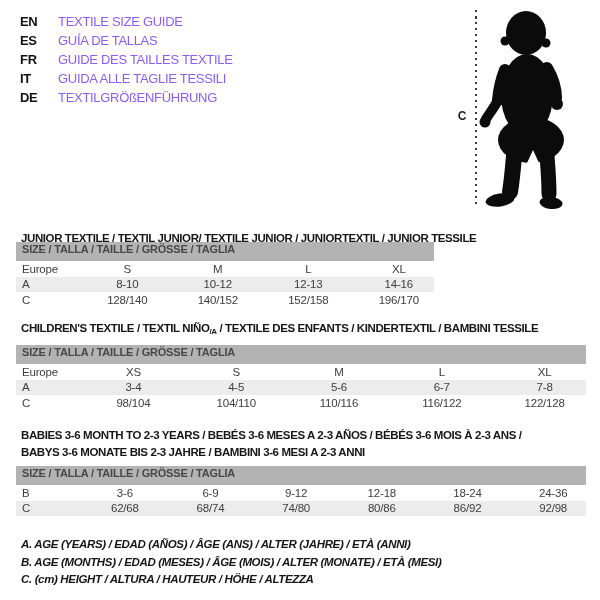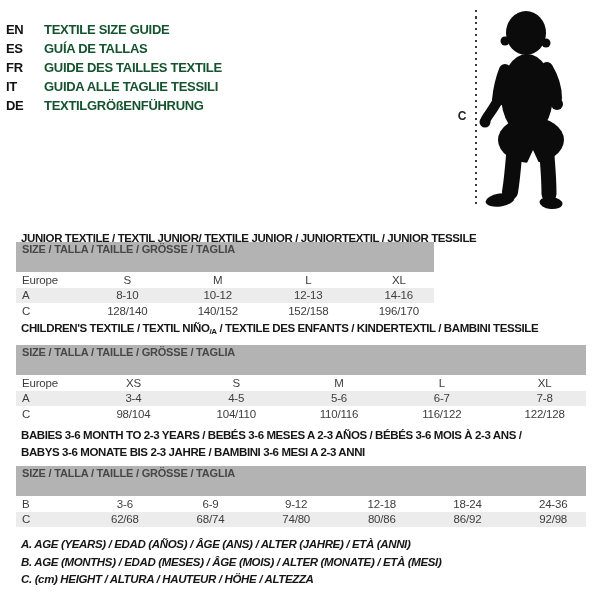--- a/index.html
+++ b/index.html
@@ -5,24 +5,24 @@
   html,body{margin:0;padding:0;}
   body{
     width:600px;height:600px;position:relative;background:#ffffff;
     font-family:"Liberation Sans", sans-serif;
     -webkit-font-smoothing:antialiased;
     overflow:hidden;
   }
   .canvas{position:absolute;inset:0;}
 
   
-  .langs{position:absolute;top:12px;left:6px;margin-top:8px;}
+  .langs{position:absolute;top:12px;left:20px;}
   .lang-row{display:flex;height:19px;align-items:center;}
   .lang-code{width:38px;font-weight:700;font-size:13px;color:#111;letter-spacing:-0.3px;}
-  .lang-label{font-weight:700;font-size:13px;color:#14532d;letter-spacing:-0.3px;white-space:nowrap;}
+  .lang-label{font-weight:400;font-size:13px;color:#8b5cf6;letter-spacing:-0.3px;white-space:nowrap;}
 
   
   .dash-line{
     position:absolute;left:475px;top:10px;width:2px;height:197px;
     background:repeating-linear-gradient(to bottom,#3a3a3a 0px,#3a3a3a 2.5px,transparent 2.5px,transparent 6px);
   }
   .fig-c{position:absolute;left:454px;top:109px;width:16px;text-align:center;
     font-weight:700;font-size:12px;color:#222;}
   .baby-svg{position:absolute;left:478px;top:8px;}
 
@@ -35,21 +35,21 @@
   .title-junior{top:215px;margin-top:17px;}
   .title-children{top:322px;}
   .title-babies{top:427px;line-height:16.5px;}
 
   
   .tbl{position:absolute;left:16px;}
   .t1{top:242px;width:418px;}
   .t2{top:345px;width:570px;}
   .t3{top:466px;width:570px;}
   .thead{
-    height:30px;line-height:15px;background:#b3b3b3;color:#474747;
+    height:19px;line-height:15px;background:#b3b3b3;color:#474747;
     font-weight:700;font-size:11px;letter-spacing:-0.2px;padding-left:6px;
   }
   .trow{display:grid;height:15.5px;align-items:center;
     font-size:11.5px;color:#3d3d3d;letter-spacing:-0.2px;gap:20px;}
   .trow.alt{background:#ececec;}
   .cols4{grid-template-columns:56px repeat(4,1fr);}
   .cols5{grid-template-columns:56px repeat(5,1fr);}
   .cols6{grid-template-columns:56px repeat(6,1fr);}
   .lbl{padding-left:6px;text-align:left;}
   .val{text-align:center;}

